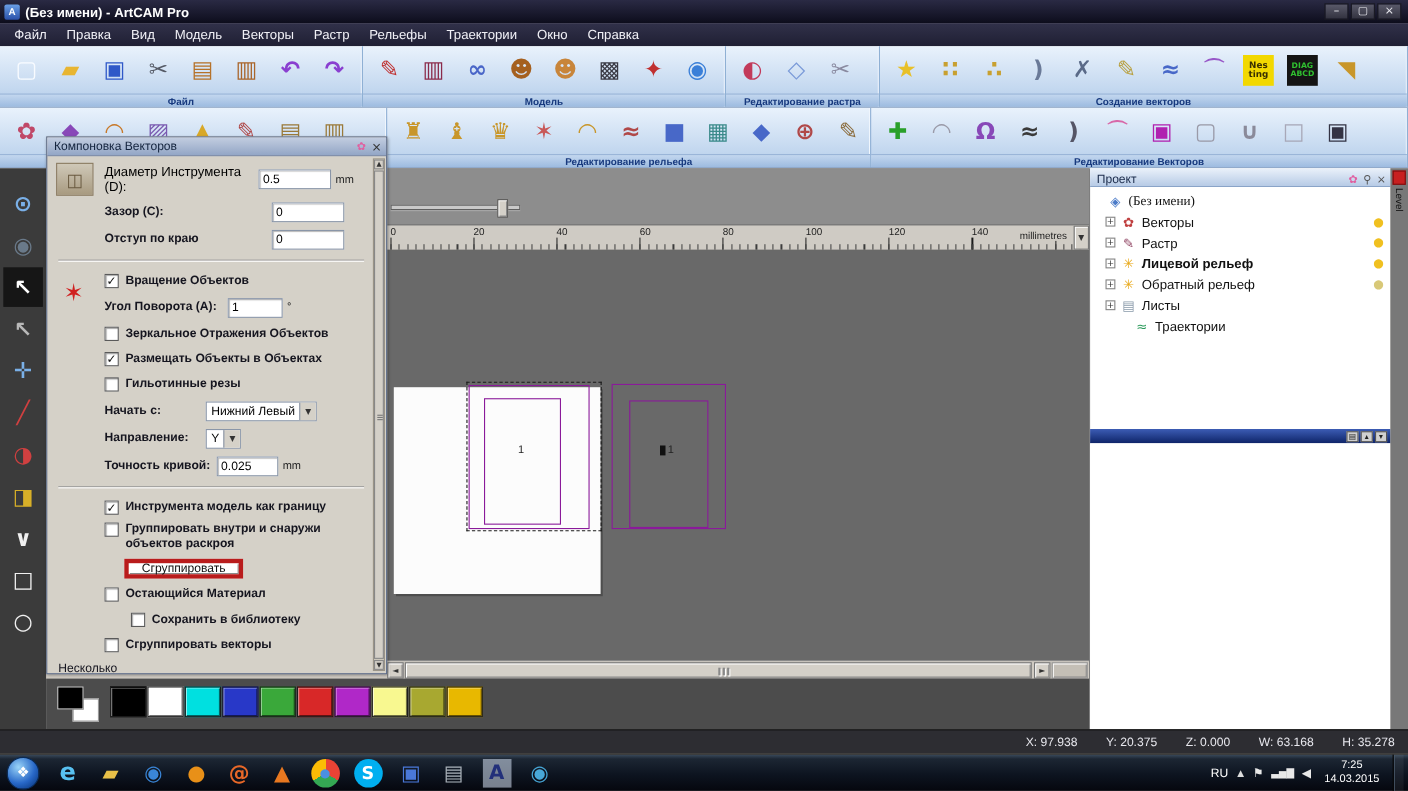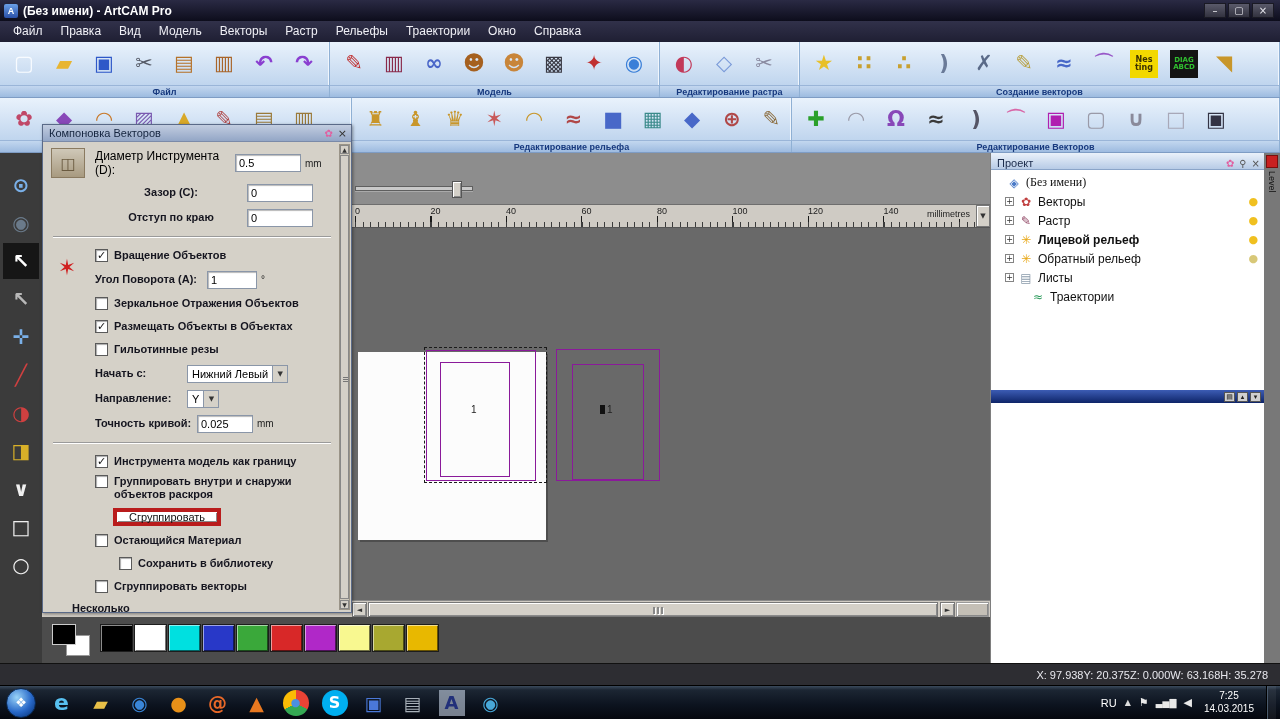--- a/index.html
+++ b/index.html
@@ -117,21 +117,21 @@
     display:flex; align-items:center; justify-content:center; }
   .pp-rest { flex:1; background:#fff; }
 
   .edge-strip { position:absolute; left:1264px; top:0; width:16px; height:510px; background:#787878;
     display:flex; flex-direction:column; align-items:center; padding-top:2px; }
   .edge-icon { width:12px; height:13px; background:#c82020; border:1px solid #7a0e0e; margin-bottom:3px; }
   .edge-label { writing-mode:vertical-rl; font-size:9px; color:#111; }
 
   
   .status-bar { position:absolute; left:0; top:663px; width:1280px; height:22px; background:#2d2d32;
-    border-top:1px solid #111; display:flex; align-items:center; justify-content:flex-end; padding-right:12px; }
+    border-top:1px solid #111; display:flex; align-items:center; justify-content:flex-end; gap:26px; padding-right:12px; }
   .coord { color:#e8e8ee; font-size:11px; }
 
   
   .taskbar { position:absolute; left:0; top:685px; width:1280px; height:34px;
     background:linear-gradient(#3a4a5c 0%,#1c2633 12%,#0d1420 55%,#05070e 100%); border-top:1px solid #000;
     display:flex; align-items:center; }
   .start-orb { width:30px; height:30px; border-radius:50%; margin:0 6px 0 6px;
     background:radial-gradient(circle at 35% 30%, #9ad4f8, #2868c8 55%, #0a3880 90%);
     border:1px solid #0a2a55; color:#fff; font-size:13px; display:flex; align-items:center; justify-content:center; }
   .task-icon { width:39px; height:32px; display:flex; align-items:center; justify-content:center; }
@@ -150,21 +150,21 @@
   .dlg-title { height:17px; background:linear-gradient(#c2cde0,#93a6c6); border-bottom:1px solid #7a8aa8;
     display:flex; align-items:center; padding:0 4px 0 6px; }
   .dlg-title-text { font-size:11px; color:#14243e; }
   .dlg-ticons { margin-left:auto; display:flex; gap:5px; align-items:center; }
   .dlg-flower { color:#e060a0; font-size:10px; }
   .dlg-close { font-size:11px; color:#333; }
   .dlg-body { position:absolute; left:0; top:17px; right:0; bottom:0; padding:4px 16px 2px 6px; }
   .drow { display:flex; align-items:center; padding-left:46px; position:relative; }
   .drow.h25 { height:25px; } .drow.h23 { height:23px; }
   .drow label { font-size:11px; font-weight:bold; color:#15151f; line-height:1.15; }
-  .drow label.grow { flex:1;text-align:center; }
+  .drow label.grow { flex:1; }
   .din { width:66px; height:18px; border:1px solid #8a96a8; background:#fff; font-size:11px; padding:1px 3px;
     font-family:"Liberation Sans",sans-serif; box-shadow:inset 1px 1px 1px #b8b8b8; }
   .din.w50 { width:50px; } .din.w56 { width:56px; }
   .unit { font-size:10px; color:#222; width:22px; padding-left:4px; flex:none; }
   .cb { width:13px; height:13px; background:#fff; border:1px solid #5a5a5a; box-shadow:inset 1px 1px 1px #aaa;
     font-size:11px; line-height:11px; text-align:center; font-weight:bold; color:#111; margin-right:6px; flex:none;
     font-family:"DejaVu Sans",sans-serif; }
   .row1 { padding-left:46px; min-height:34px; display:flex; align-items:center; }
   .row1 label { width:140px; }
   .dicon { position:absolute; left:8px; display:flex; align-items:center; justify-content:center; }
@@ -178,21 +178,21 @@
   .dd-btn { width:15px; background:#d5d1c8; border-left:1px solid #8a96a8; font-size:7px; color:#333;
     display:flex; align-items:center; justify-content:center; }
   .lblw110 { width:112px; flex:none; } .lblw90 { width:92px; flex:none; } .lblw100 { width:102px; flex:none; }
   .twoline { height:32px; align-items:flex-start; padding-top:2px; }
   .twoline label { width:195px; }
   .dbtn-row { height:24px; display:flex; align-items:center; padding-left:64px; }
   .dbtn { width:108px; height:18px; background:#ffffff; border:4px solid #b91c1c;
     box-shadow:inset 1px 1px 0 #fff, inset -1px -1px 0 #8a8a8a; font-size:11px; color:#111;
     display:flex; align-items:center; justify-content:center; }
   .indent2 { padding-left:70px; }
-  .dheading { font-size:11px; font-weight:bold; color:#15151f; padding:4px 0 0 4px;margin-left:19px; }
+  .dheading { font-size:11px; font-weight:normal; color:#15151f; padding:4px 0 0 4px; }
   .dlg-scroll { position:absolute; right:1px; top:2px; bottom:2px; width:11px; background:#cdc8bc; border:1px solid #9a9488; }
   .dscroll-up, .dscroll-down { position:absolute; left:0; width:9px; height:9px; font-size:6px; color:#333;
     background:#d4d0c8; border:1px solid #888; display:flex; align-items:center; justify-content:center; }
   .dscroll-up { top:0; } .dscroll-down { bottom:0; }
   .dscroll-thumb { position:absolute; left:0; top:10px; bottom:10px; width:9px; background:#d4d0c8; border:1px solid #888; }
   .dthumb-grip { position:absolute; left:2px; top:50%; width:5px; height:1px; background:#777;
     box-shadow:0 2px 0 #777, 0 4px 0 #777; }
 </style>
 </head>
 <body>

